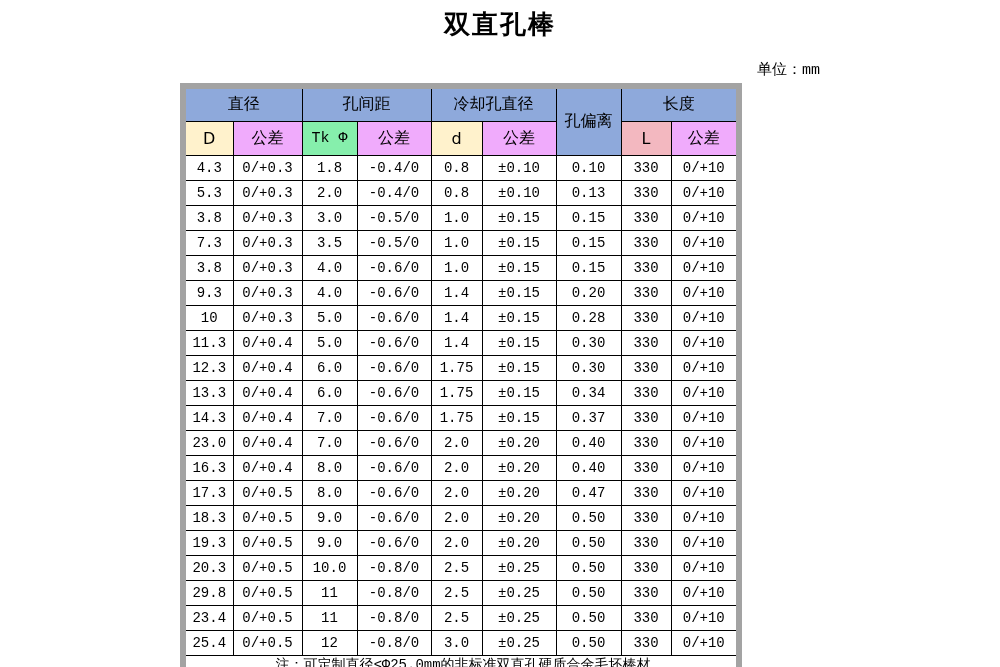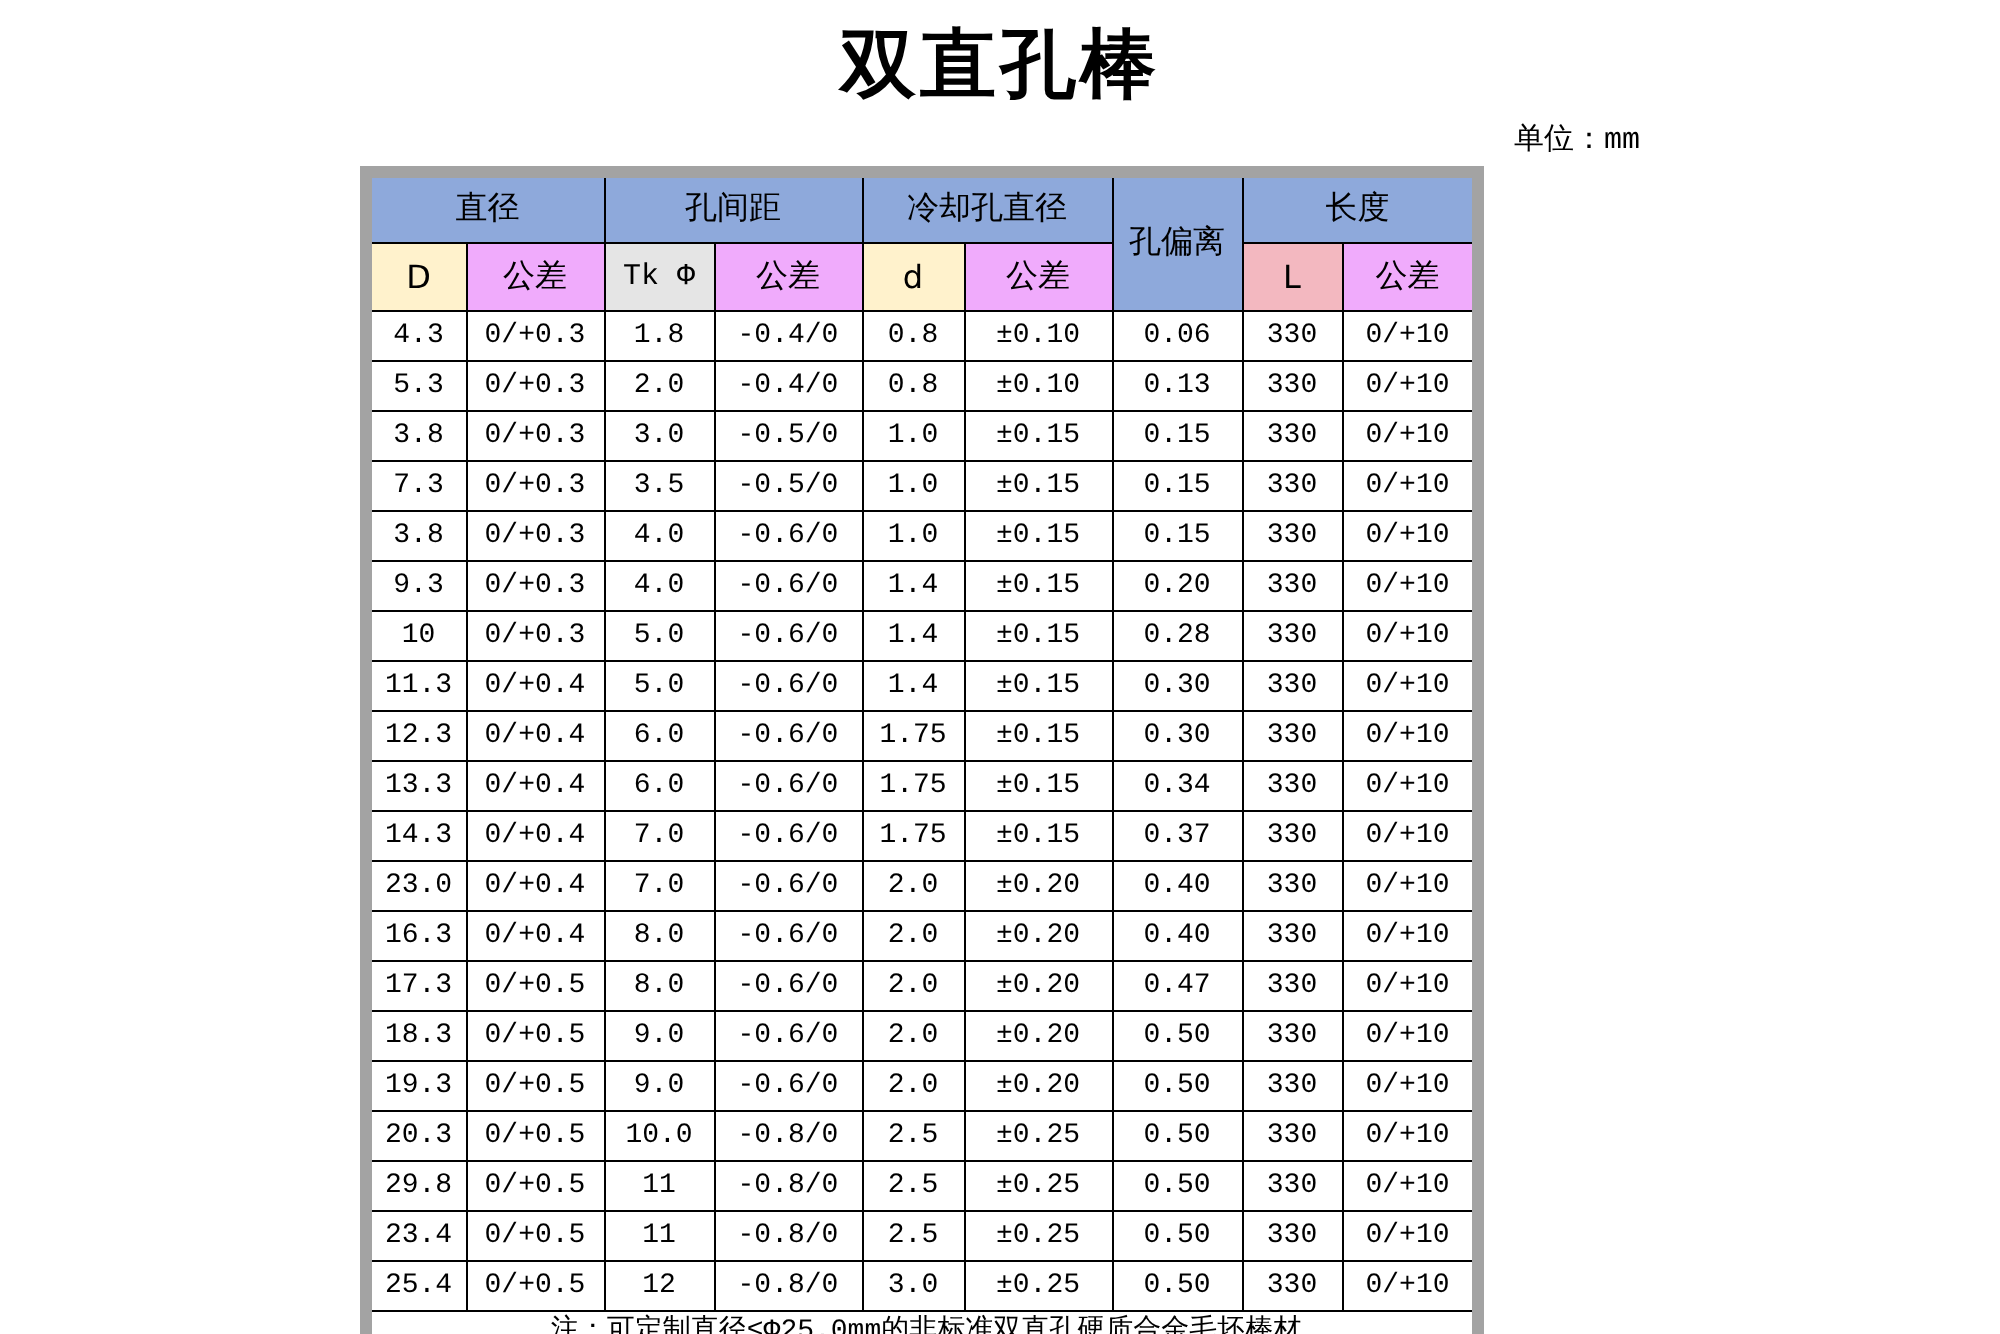--- a/index.html
+++ b/index.html
@@ -7,21 +7,21 @@
   body {
     width: 1000px; height: 667px; overflow: hidden;
     font-family: "DejaVu Sans", "Liberation Sans", sans-serif;
     color: #000;
   }
   .page { width: 1000px; height: 667px; position: relative; }
   .page-title {
     text-align: center;
     font-family: Liberation Mono, monospace;
     font-weight: bold;
-    font-size: 38px;
+    font-size: 26px;
     letter-spacing: 2px;
     padding-top: 7px;
     height: 48px;
   }
   .content { width: 640px; margin: 12px auto; }
   .unit-label {
     text-align: right;
     font-size: 15px;
     font-family: "Liberation Mono", "DejaVu Sans Mono", monospace;
     margin-top: 2px;
@@ -42,21 +42,21 @@
     white-space: nowrap;
   }
   tr.group-row { height: 35px; }
   tr.sub-row { height: 34px; }
   tbody.data-body tr { height: 25px; }
   tr.note-row { height: 21px; }
   th.group { background: #8EA9DB; font-size: 16px; font-weight: normal; }
   th.sub { font-size: 16px; font-weight: normal; }
   .bg-yellow { background: #FFF2CC; }
   .bg-green  { background: #f0abfc; }
-  .bg-salmon { background: #e5e5e5; }
+  .bg-salmon { background: #86efac; }
   .bg-pink   { background: #F3B8C0; }
   tbody.data-body td {
     font-family: "Liberation Mono", "DejaVu Sans Mono", monospace;
     font-size: 14px;
     background: #ffffff;
   }
   td.note-cell {
     text-align: left;
     font-size: 14px;
     padding-left: 18px;
@@ -106,21 +106,21 @@
         </tr>
       </thead>
       <tbody class="data-body">
           <tr>
             <td>4.3</td>
             <td>0/+0.3</td>
             <td>1.8</td>
             <td>-0.4/0</td>
             <td>0.8</td>
             <td>±0.10</td>
-            <td>0.06</td>
+            <td>0.10</td>
             <td>330</td>
             <td>0/+10</td>
           </tr>
           <tr>
             <td>5.3</td>
             <td>0/+0.3</td>
             <td>2.0</td>
             <td>-0.4/0</td>
             <td>0.8</td>
             <td>±0.10</td>

